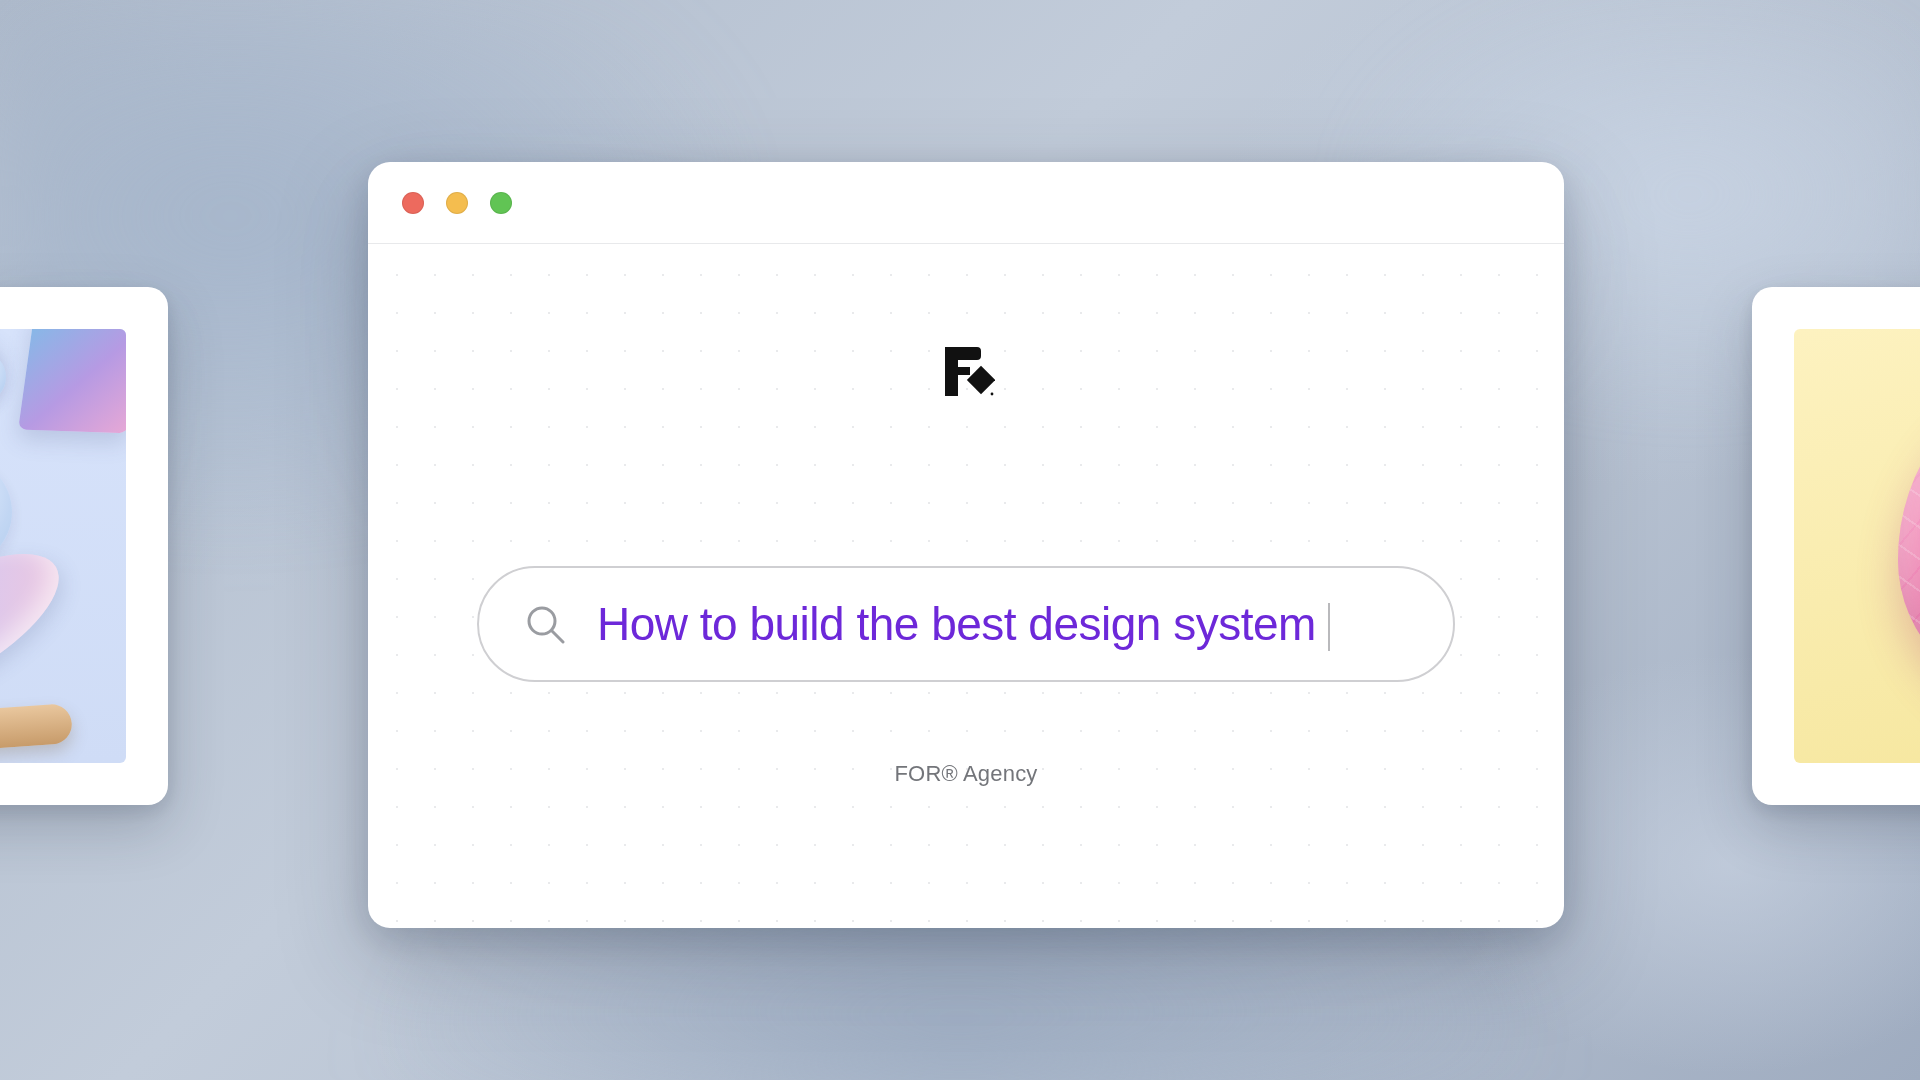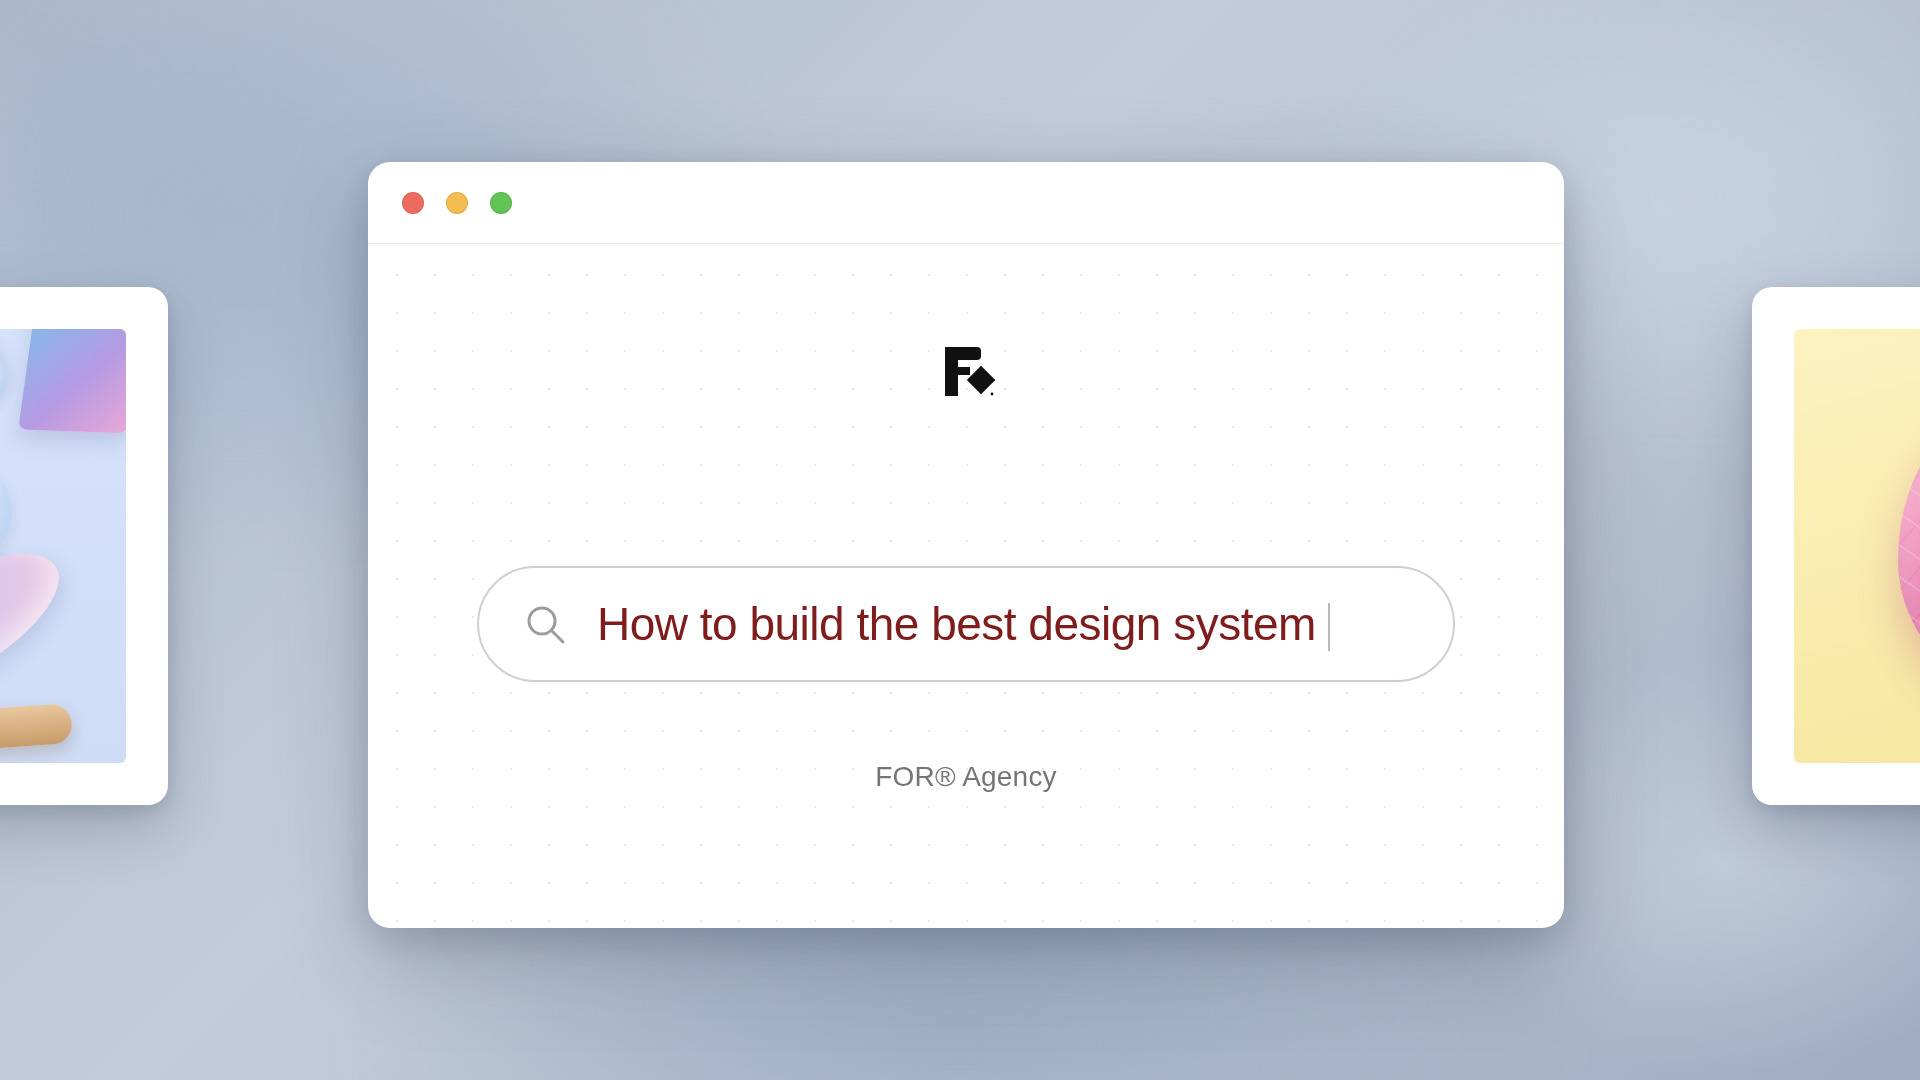--- a/index.html
+++ b/index.html
@@ -83,38 +83,38 @@
   display: flex;
   align-items: center;
   padding: 0 44px 0 46px;
   gap: 32px;
   background: #ffffff;
 }
 .search-icon { width: 40px; height: 40px; flex: none; }
 .search-text {
   font-size: 46px;
   letter-spacing: -0.5px;
-  color: #7f1d1d;
+  color: #6d28d9;
   font-weight: 450;
   white-space: nowrap;
   display: flex;
   align-items: flex-end;
 }
 .caret {
   display: inline-block;
   width: 2.2px; height: 48px;
   background: #b9b9bc;
   margin-left: 12px;
 }
 
 .agency-label {
   position: absolute;
   left: 50%; top: 517px;
   transform: translateX(-50%);
-  font-size: 28px;
+  font-size: 22px;
   color: #73757a;
   letter-spacing: 0.2px;
 }
 
 
 .side-card {
   position: absolute;
   top: 287px;
   width: 348px;
   height: 518px;

